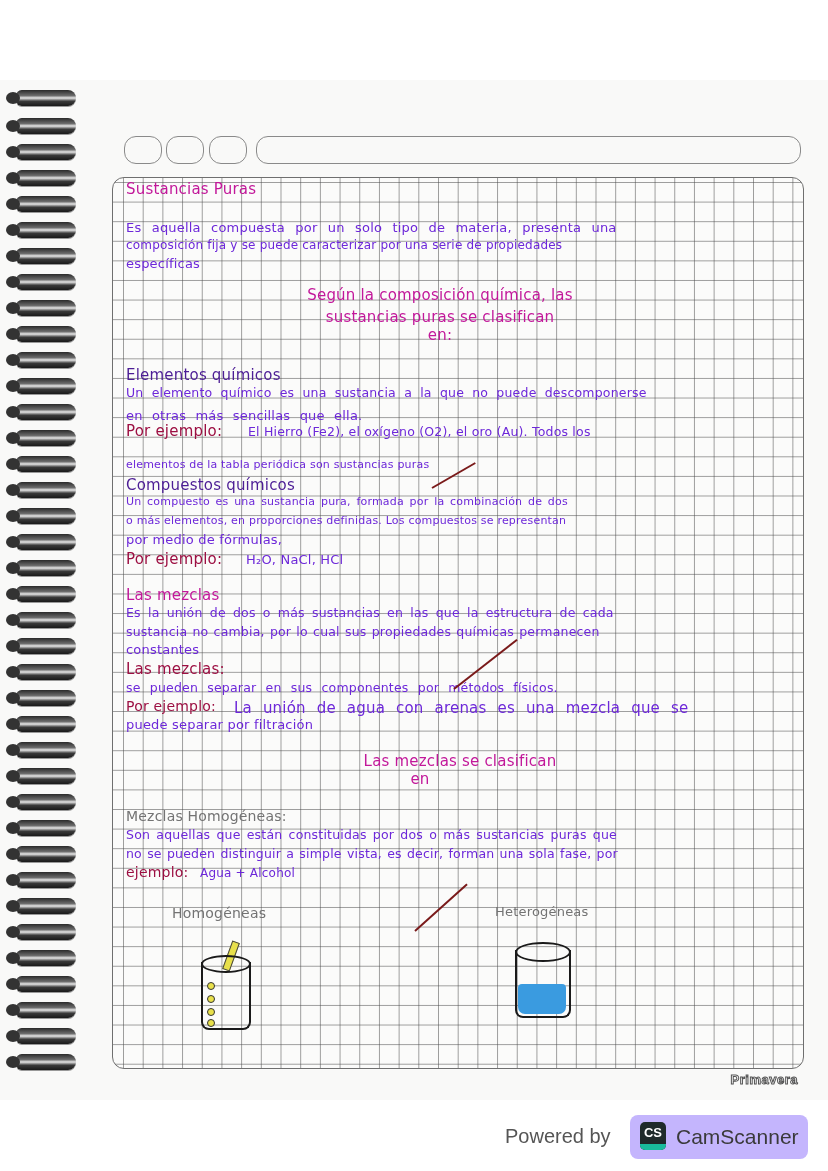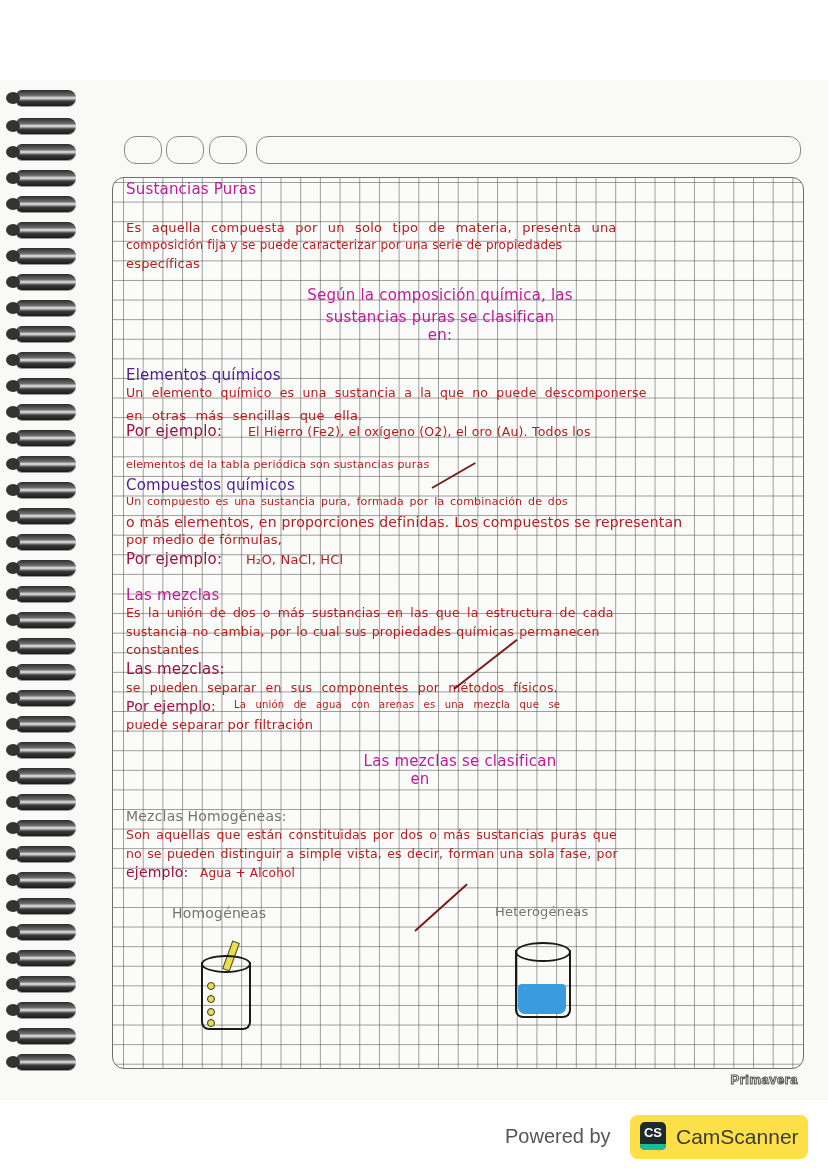--- a/index.html
+++ b/index.html
@@ -33,34 +33,34 @@
       border: 1.5px solid #6f6f6f; border-radius: 12px;
       background-color: #fbfbfa;
       background-image:
         linear-gradient(to right, rgba(80,80,80,0.55) 1px, transparent 1px),
         linear-gradient(to bottom, rgba(80,80,80,0.55) 1px, transparent 1px);
       background-size: 19.7px 19.6px;
       background-position: 10px 4px;
       overflow: hidden;
     }
     .hw { position: absolute; font-family: "DejaVu Sans", sans-serif; white-space: nowrap; letter-spacing: 0.2px; }
-    .t { font-size: 13px; color: #b91c1c; }
+    .t { font-size: 13px; color: #6d28d9; }
     .maroon { color: #9c0f42; }
     .navy { color: #737373; }
     .title-m { font-size: 15px; color: #c2189a; }
     .title-k { font-size: 15px; color: #4c1d95; }
     .center { text-align: center; }
     .slash { position: absolute; height: 2px; background: #7a1a1a; transform-origin: left center; }
     .brand { position: absolute; right: 30px; top: 1072px; font-size: 13px; font-weight: bold; color: #fff;
       -webkit-text-stroke: 1px #555; letter-spacing: 0.5px; font-family: "Liberation Sans", sans-serif; }
     .footer { position: absolute; left: 0; top: 1100px; width: 828px; height: 71px; background: #ffffff; }
     .powered { position: absolute; left: 505px; top: 1125px; font-size: 20px; color: #555; font-family: "Liberation Sans", sans-serif; }
     .cs-badge {
       position: absolute; left: 630px; top: 1115px; width: 178px; height: 44px; border-radius: 8px;
-      background: #fde047;
+      background: #c4b5fd;
     }
     .cs-logo {
       position: absolute; left: 10px; top: 7px; width: 26px; height: 28px; border-radius: 5px;
       background: #1f2a2a; color: #fff; font-size: 13px; font-weight: bold; text-align: center; line-height: 22px;
       font-family: "Liberation Sans", sans-serif; overflow: hidden;
     }
     .cs-logo::after { content: ""; position: absolute; left: 0; bottom: 0; width: 100%; height: 6px; background: #19bc9c; }
     .cs-name { position: absolute; left: 46px; top: 10px; font-size: 21px; color: #3a3a3a; font-family: "Liberation Sans", sans-serif; }
     .beaker { position: absolute; border: 2px solid #1a1a1a; border-top: none; border-radius: 0 0 8px 8px; }
     .beaker-rim { position: absolute; border: 2px solid #1a1a1a; border-radius: 50%; }
@@ -133,33 +133,33 @@
 <div class="hw title-k" style="left:126px;top:366px">Elementos químicos</div>
 <div class="hw t" style="left:126px;top:385px;font-size:12.5px;word-spacing:4px">Un elemento químico es una sustancia a la que no puede descomponerse</div>
 <div class="hw t" style="left:126px;top:408px;word-spacing:5px">en otras más sencillas que ella.</div>
 <div class="hw maroon" style="left:126px;top:422px;font-size:15px">Por ejemplo:</div>
 <div class="hw t" style="left:248px;top:424px;font-size:12.5px">El Hierro (Fe2), el oxígeno (O2), el oro (Au). Todos los</div>
 <div class="hw t" style="left:126px;top:458px;font-size:11px">elementos de la tabla periódica son sustancias puras</div>
 <div class="slash" style="left:432px;top:487px;width:50px;transform:rotate(-30deg)"></div>
 
 <div class="hw title-k" style="left:126px;top:476px">Compuestos químicos</div>
 <div class="hw t" style="left:126px;top:495px;font-size:11px;word-spacing:2px">Un compuesto es una sustancia pura, formada por la combinación de dos</div>
-<div class="hw t" style="left:126px;top:514px;font-size:14px">o más elementos, en proporciones definidas. Los compuestos se representan</div>
+<div class="hw t" style="left:126px;top:514px;font-size:11px">o más elementos, en proporciones definidas. Los compuestos se representan</div>
 <div class="hw t" style="left:126px;top:532px">por medio de fórmulas,</div>
 <div class="hw maroon" style="left:126px;top:550px;font-size:15px">Por ejemplo:</div>
 <div class="hw t" style="left:246px;top:552px">H₂O, NaCl, HCl</div>
 
 <div class="hw title-m" style="left:126px;top:586px">Las mezclas</div>
 <div class="hw t" style="left:126px;top:605px;font-size:12.5px;word-spacing:3px">Es la unión de dos o más sustancias en las que la estructura de cada</div>
 <div class="hw t" style="left:126px;top:624px;font-size:12.5px;word-spacing:1px">sustancia no cambia, por lo cual sus propiedades químicas permanecen</div>
 <div class="hw t" style="left:126px;top:642px">constantes</div>
 <div class="hw maroon" style="left:126px;top:660px;font-size:15px">Las mezclas:</div>
 <div class="hw t" style="left:126px;top:680px;font-size:12.5px;word-spacing:5px">se pueden separar en sus componentes por métodos físicos.</div>
 <div class="hw maroon" style="left:126px;top:698px;font-size:14px">Por ejemplo:</div>
-<div class="hw t" style="left:234px;top:699px;font-size:10px;word-spacing:6px">La unión de agua con arenas es una mezcla que se</div>
+<div class="hw t" style="left:234px;top:699px;font-size:15px;word-spacing:6px">La unión de agua con arenas es una mezcla que se</div>
 <div class="hw t" style="left:126px;top:717px">puede separar por filtración</div>
 <div class="slash" style="left:454px;top:688px;width:80px;transform:rotate(-38deg)"></div>
 
 <div class="hw title-m center" style="left:270px;top:752px;width:380px">Las mezclas se clasifican</div>
 <div class="hw title-m center" style="left:270px;top:770px;width:300px">en</div>
 
 <div class="hw navy" style="left:126px;top:808px;font-size:14px">Mezclas Homogéneas:</div>
 <div class="hw t" style="left:126px;top:827px;font-size:12.5px;word-spacing:2px">Son aquellas que están constituidas por dos o más sustancias puras que</div>
 <div class="hw t" style="left:126px;top:846px;font-size:12.5px;word-spacing:1px">no se pueden distinguir a simple vista, es decir, forman una sola fase, por</div>
 <div class="hw maroon" style="left:126px;top:864px;font-size:14px">ejemplo:</div>

